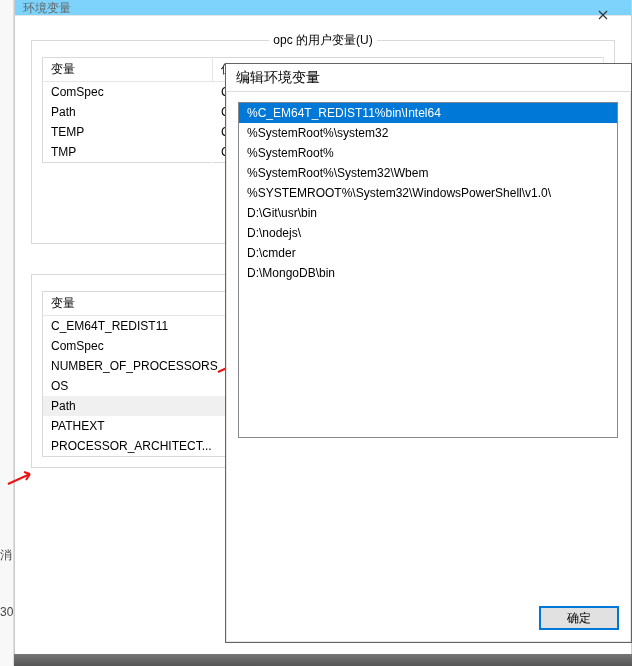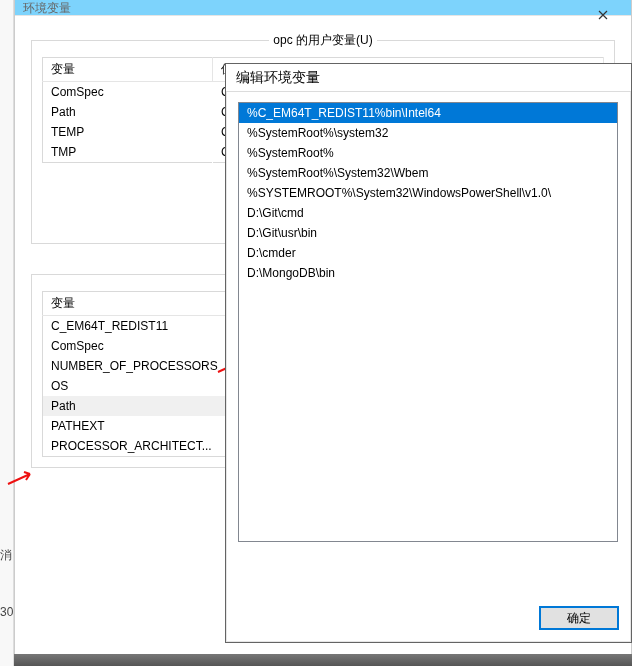--- a/index.html
+++ b/index.html
@@ -135,21 +135,21 @@
   }
   .edit-body {
     padding: 10px 12px 48px 12px;
     position: relative;
     height: calc(100% - 28px);
   }
   .path-list {
     position: absolute;
     left: 12px; top: 10px;
     width: 380px;
-    height: 440px;
+    height: 336px;
     border: 1px solid #828790;
     background: #fff;
     overflow: hidden;
   }
   .path-item {
     padding: 3px 8px;
     white-space: nowrap;
     overflow: hidden;
     text-overflow: ellipsis;
   }
@@ -300,22 +300,22 @@
   <div class="edit-titlebar">
     <span>编辑环境变量</span>
   </div>
   <div class="edit-body">
     <div class="path-list" id="path-list">
         <div class="path-item selected">%C_EM64T_REDIST11%bin\Intel64</div>
         <div class="path-item">%SystemRoot%\system32</div>
         <div class="path-item">%SystemRoot%</div>
         <div class="path-item">%SystemRoot%\System32\Wbem</div>
         <div class="path-item">%SYSTEMROOT%\System32\WindowsPowerShell\v1.0\</div>
-        <div class="path-item">D:\Git\cmd</div>
         <div class="path-item">D:\Git\usr\bin</div>
+        <div class="path-item">D:\nodejs\</div>
         <div class="path-item">D:\cmder</div>
         <div class="path-item">D:\MongoDB\bin</div>
       </div>
     <div class="edit-buttons">
       <span class="btn-primary">确定</span>
     </div>
   </div>
 </div>
 
 <div class="bottom-dark"></div>

